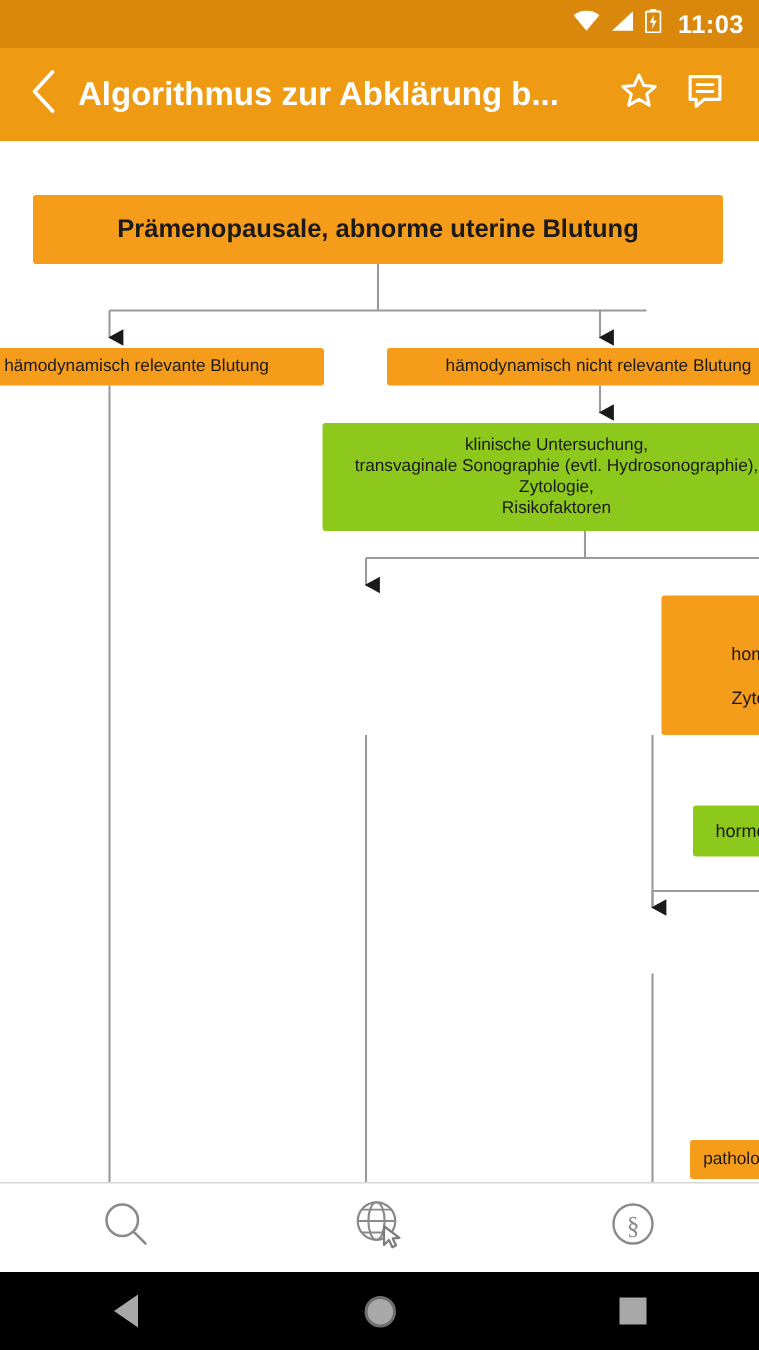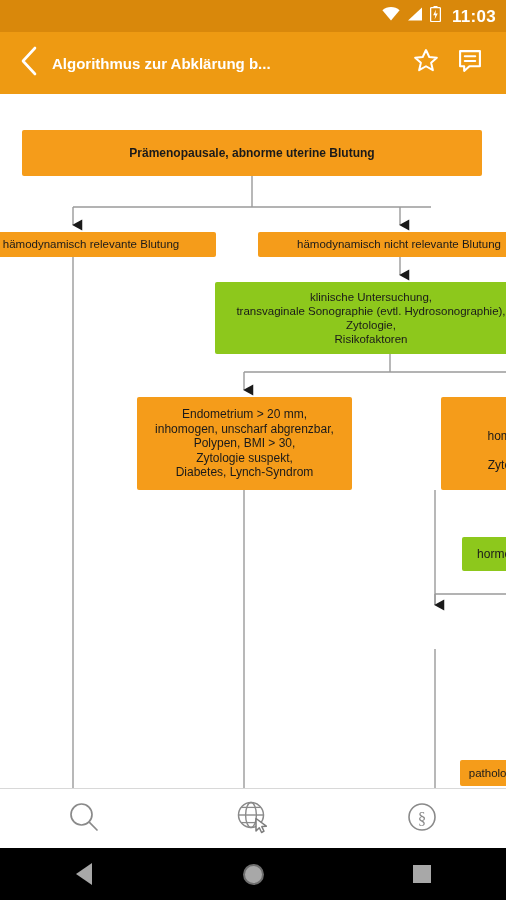--- a/index.html
+++ b/index.html
@@ -30,21 +30,21 @@
     background: #EE9A12;
     display: flex; align-items: center; padding: 0 14px 0 12px;
   }
   .back-btn {
     width: 34px; height: 40px; flex: 0 0 auto;
     display: flex; align-items: center; justify-content: center;
     cursor: pointer;
   }
   .appbar-title {
     flex: 1 1 auto;
-    color: #ffffff; font-size: 15px; font-weight: bold;
+    color: #ffffff; font-size: 22px; font-weight: bold;
     white-space: nowrap; overflow: hidden;
     margin-left: 6px;
   }
   .appbar-act {
     width: 44px; height: 44px; flex: 0 0 auto;
     display: flex; align-items: center; justify-content: center;
     cursor: pointer;
   }
 
   
@@ -63,21 +63,21 @@
     border-radius: 2px;
     padding: 4px 6px;
     line-height: 1.22;
     cursor: pointer;
   }
   .node.orange { background: #F59C1A; }
   .node.green  { background: #8DC81C; }
   .node .lbl { display: block; width: 100%; white-space: pre-line; }
 
   .n-root   { left: 22px;  top: 36px;  width: 460px; height: 46px;
-              font-size: 12px; font-weight: bold; }
+              font-size: 17px; font-weight: bold; }
   .n-hemo-l { left: -34px; top: 138px; width: 250px; height: 25px; font-size: 11.5px; }
   .n-hemo-r { left: 258px; top: 138px; width: 282px; height: 25px; font-size: 11.5px; }
   .n-green-exam { left: 215px; top: 188px; width: 312px; height: 72px; font-size: 11.5px; }
   .n-endo-risk  { left: 137px; top: 303px; width: 215px; height: 93px; font-size: 12px; }
   .n-endo-norm  { left: 441px; top: 303px; width: 200px; height: 93px; font-size: 12px; }
   .n-green-horm { left: 462px; top: 443px; width: 140px; height: 34px; font-size: 12px; }
   .n-reziv      { left: 374px; top: 517px; width: 126px; height: 38px; font-size: 11.5px; }
   .n-patho      { left: 460px; top: 666px; width: 132px; height: 26px; font-size: 11.5px; }
 
   
@@ -215,27 +215,20 @@
         <span class="lbl">hämodynamisch nicht relevante Blutung</span>
       </div>
 
       <div class="node green n-green-exam">
         <span class="lbl">klinische Untersuchung,
 transvaginale Sonographie (evtl. Hydrosonographie),
 Zytologie,
 Risikofaktoren</span>
       </div>
 
-      <div class="node orange n-endo-risk">
-        <span class="lbl">Endometrium &gt; 20 mm,
-inhomogen, unscharf abgrenzbar,
-Polypen, BMI &gt; 30,
-Zytologie suspekt,
-Diabetes, Lynch-Syndrom</span>
-      </div>
 
       <div class="node orange n-endo-norm">
         <span class="lbl">Endometrium
 homogen, &lt; 20 mm,
 
 Zytologie unauffällig</span>
       </div>
 
       <div class="node green n-green-horm">
         <span class="lbl">hormonelle Therapie</span>

